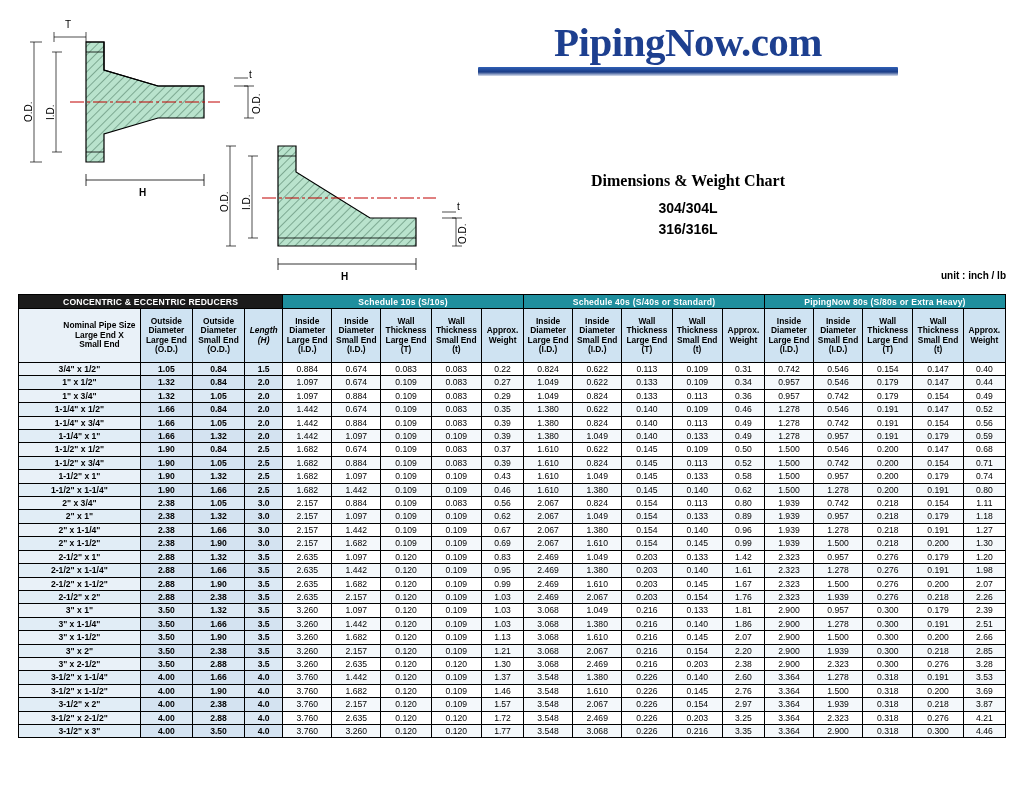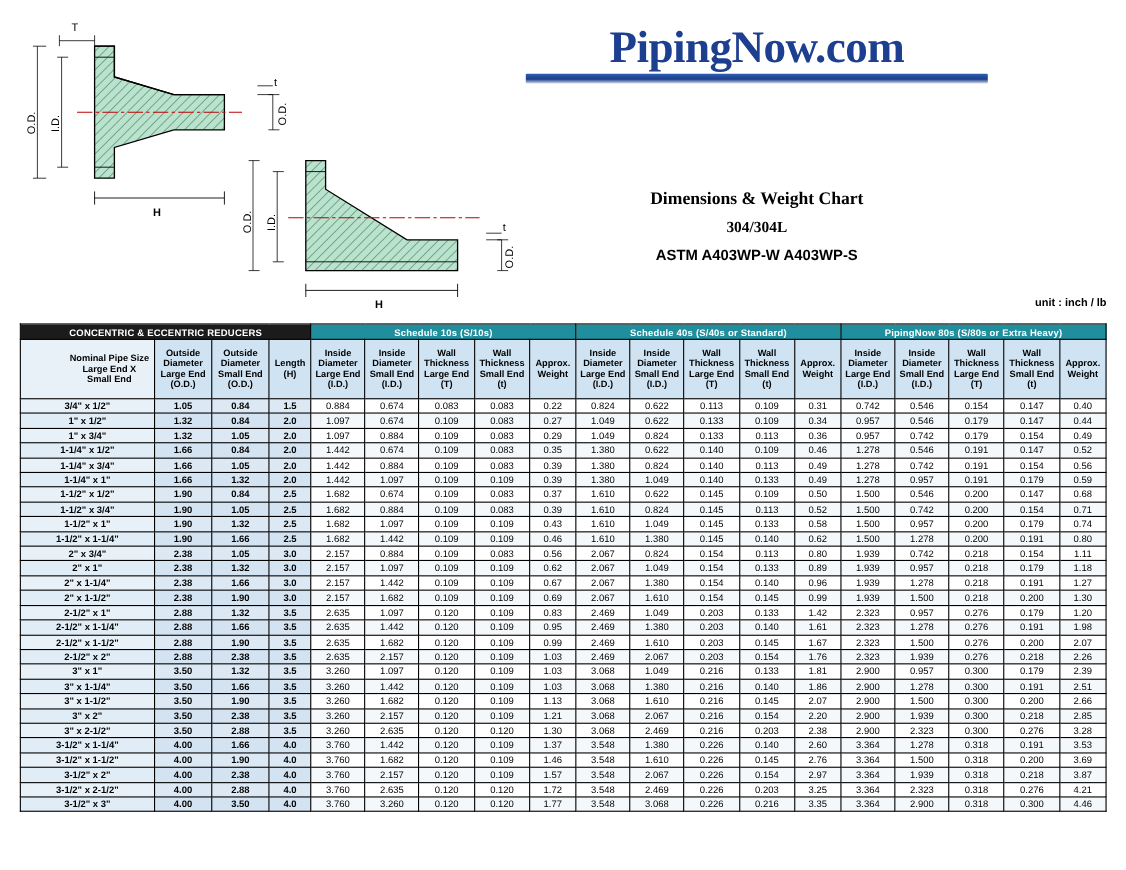--- a/index.html
+++ b/index.html
@@ -31,21 +31,21 @@
   .brand-links{
     position:absolute;left:478px;top:120px;width:420px;text-align:center;
     font-size:13.5px;font-weight:bold;color:#1a2ea0;
   }
   .brand-links a{color:#1a2ea0;text-decoration:underline;}
   .brand-links .sep{display:inline-block;width:26px;}
 
   .doc-head{position:absolute;left:448px;top:168px;width:480px;text-align:center;}
   .doc-line1{font-size:16.5px;font-weight:bold;letter-spacing:.2px;}
   .doc-line2{font-size:16px;font-weight:bold;margin-top:4px;font-family:"Liberation Serif",serif;}
-  .doc-line3{font-size:14px;font-weight:bold;margin-top:10px;font-family:Liberation Serif, serif;}
+  .doc-line3{font-size:14px;font-weight:bold;margin-top:10px;}
   .doc-line4{font-size:14px;font-weight:bold;margin-top:5px;}
   .doc-line5{font-size:13.5px;font-weight:bold;margin-top:8px;}
 
   .unit-note{position:absolute;right:18px;top:270px;font-size:10px;font-weight:bold;}
 
   
   .dwg{position:absolute;}
   .dimtext{font-size:10px;font-family:"Liberation Sans",sans-serif;}
 
   
@@ -61,21 +61,21 @@
   .grp{height:13px;font-size:8.6px;color:#fff;letter-spacing:.2px;}
   .grp-dark{background:#1b1b1b;}
   .grp-teal{background:#1f8f9e;}
   .sub{height:54px;background:#cfe3f2;font-size:8.4px;line-height:1.12;}
   .sub-np{background:#cfe3f2;padding-left:40px;}
   tbody td{height:12.4px;line-height:12.4px;}
   .col-size{width:96px;text-align:center;font-weight:bold;background:#e9f1f8;}
   .cell-bold{font-weight:bold;background:#dce9f4;}
   .cell-plain{background:#ffffff;}
   .w-od{width:56px;}
-  .w-len{width:40px;}
+  .w-len{width:40px;font-style:italic;}
   .w-d{width:52px;margin-left:36px;}
   .w-ap{width:44px;}
   tbody tr:nth-child(even) .cell-plain{background:#f4f8fb;}
   tbody tr:nth-child(even) .cell-bold{background:#d4e3f1;}
   tbody tr:nth-child(even) .col-size{background:#e1edf6;}
 </style>
 </head>
 <body>
 
 <div id="top">
@@ -167,21 +167,21 @@
 
   <div class="brand">
     <div class="brand-title">PipingNow.com</div>
     <div class="brand-rule"></div>
   </div>
 
 
   <div class="doc-head">
     <div class="doc-line2">Dimensions &amp; Weight Chart</div>
     <div class="doc-line3">304/304L</div>
-    <div class="doc-line5">ASTM A403WP-W  A403WP-S</div>
+    <div class="doc-line4">316/316L</div>
   </div>
 
   <div class="unit-note">unit : inch / lb</div>
 </div>
 
 <table>
   <thead>
     <tr>
       <th class="grp grp-dark" colspan="4">CONCENTRIC &amp; ECCENTRIC REDUCERS</th>
       <th class="grp grp-teal" colspan="5">Schedule 10s    (S/10s)</th>

